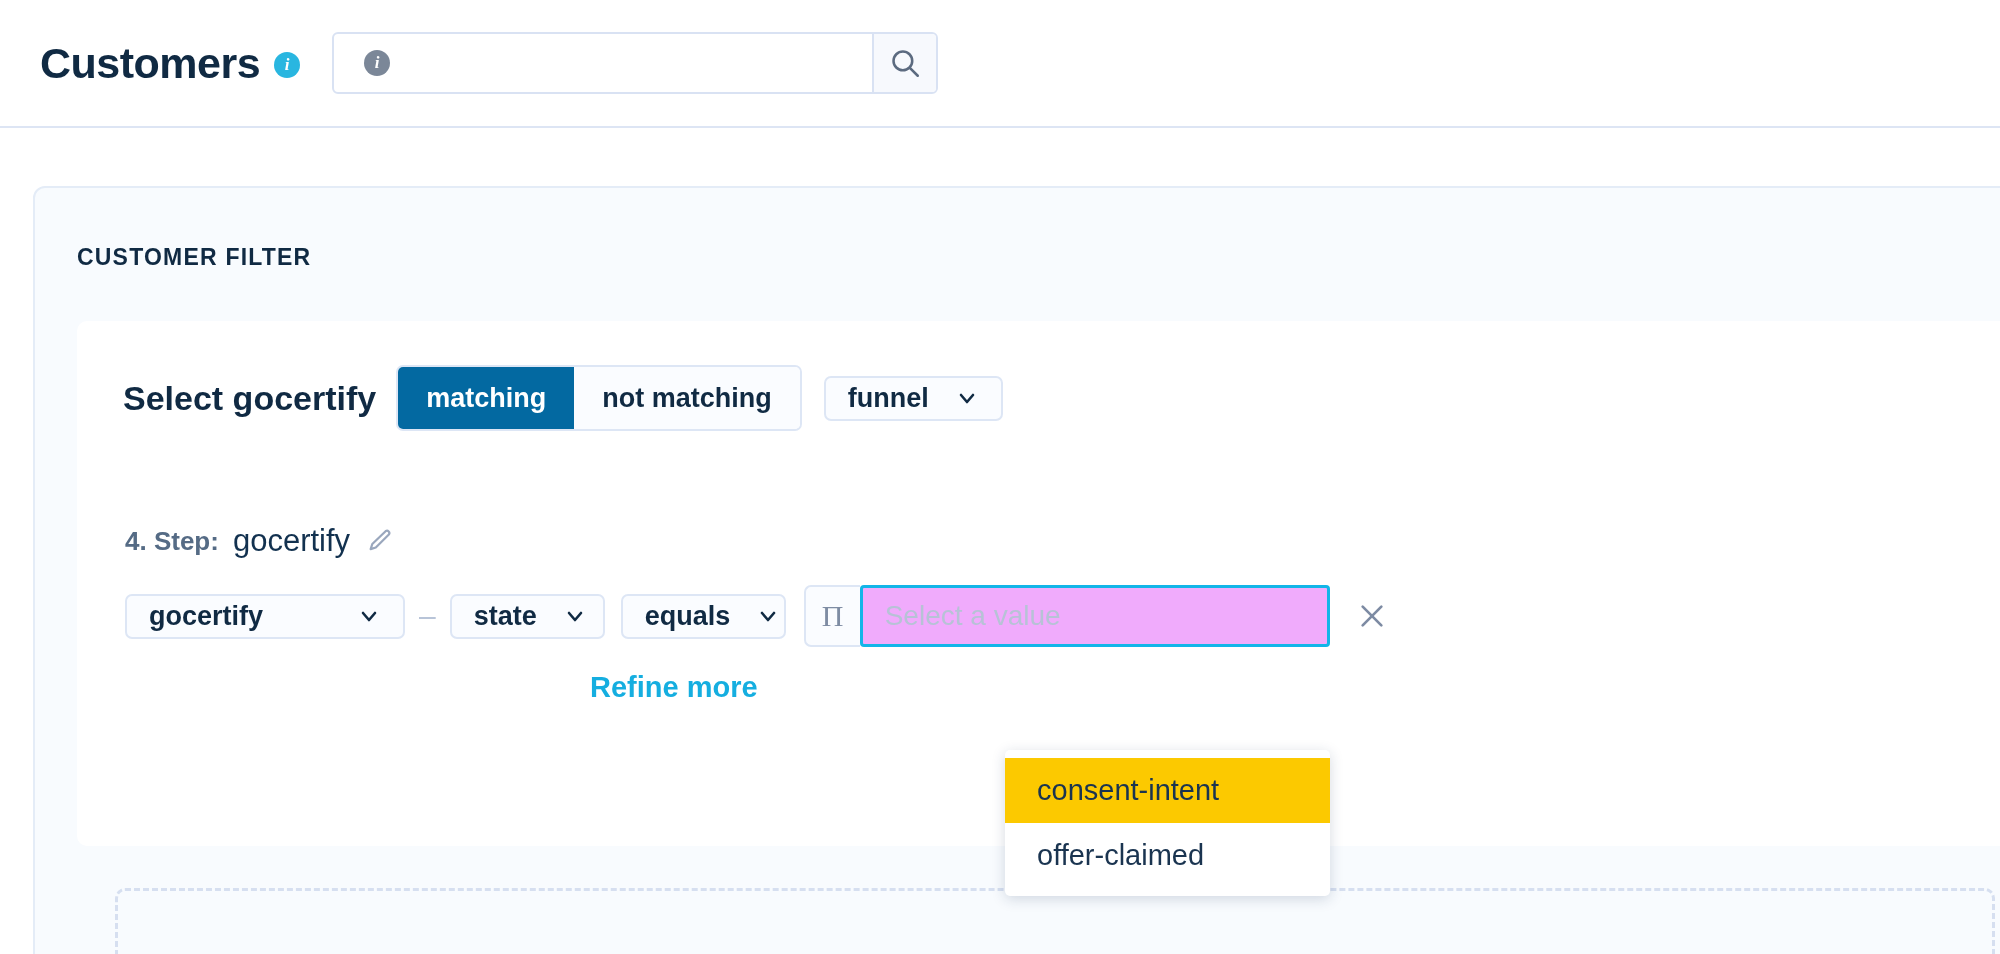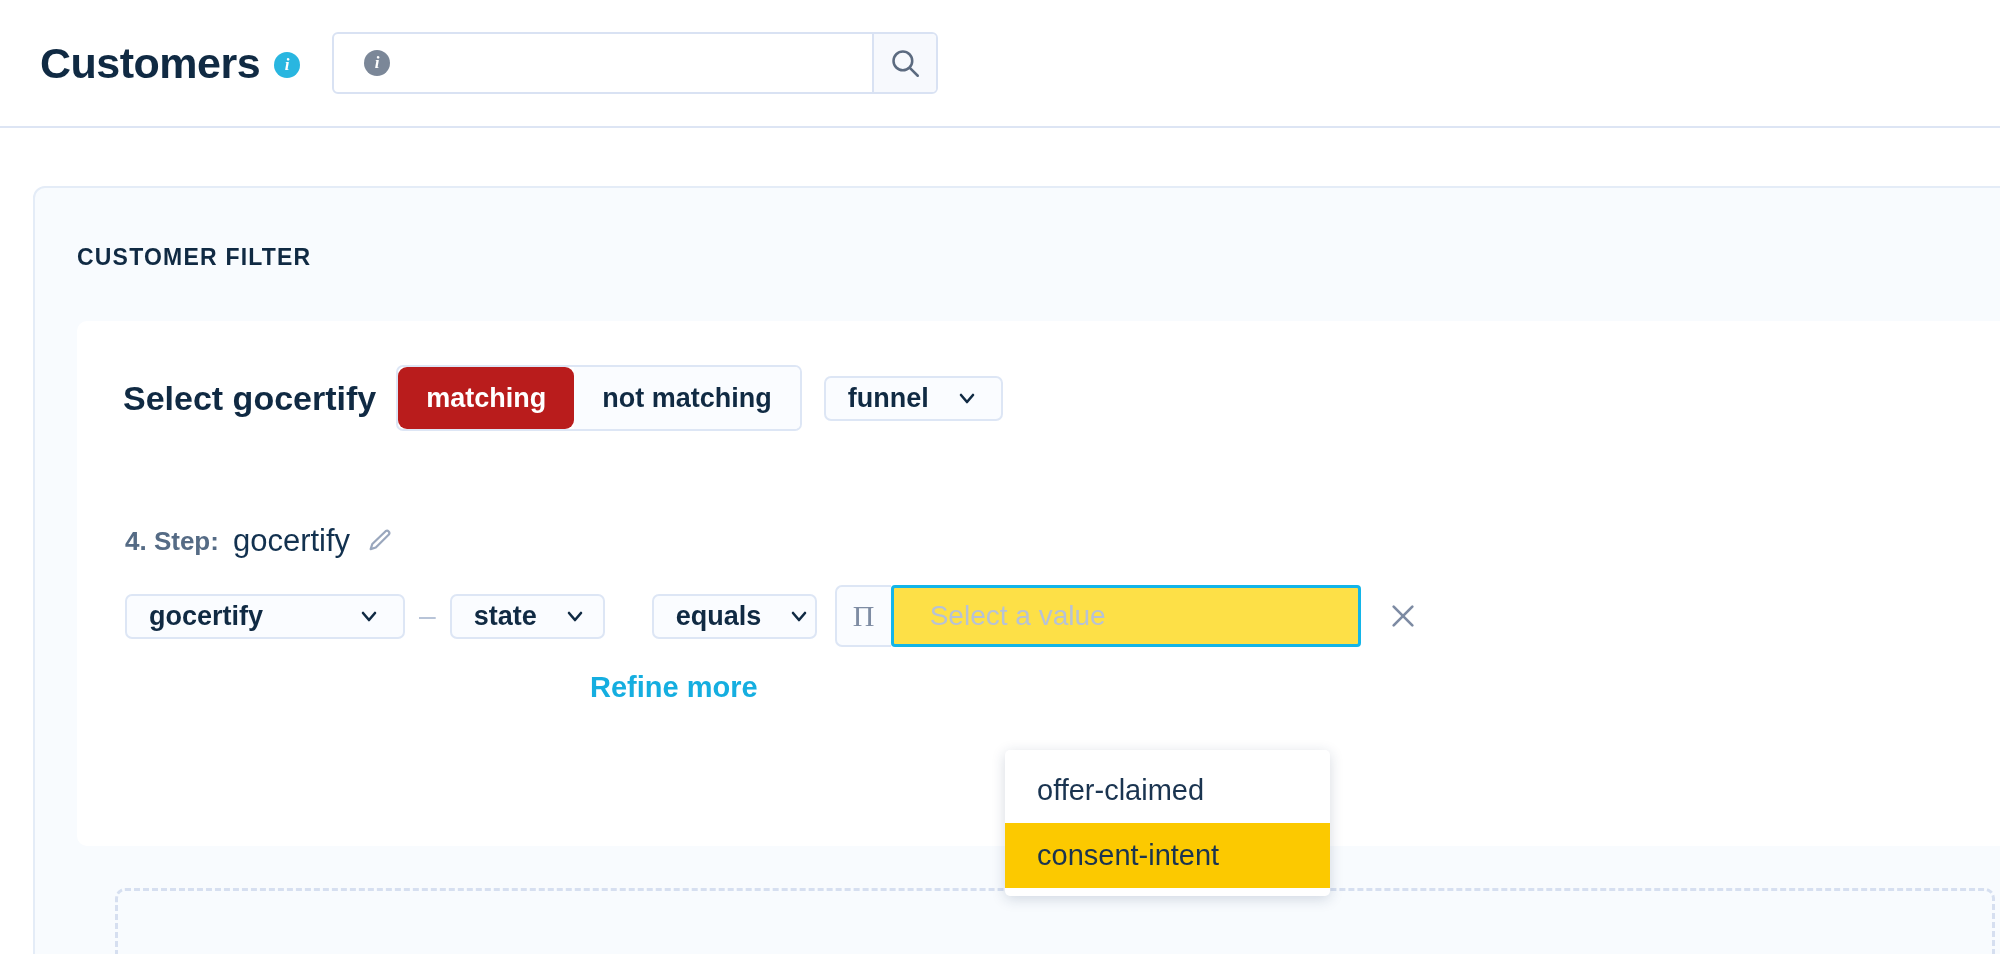--- a/index.html
+++ b/index.html
@@ -164,23 +164,22 @@
     justify-content: center;
     padding: 0 28px;
     font-size: 27px;
     font-weight: bold;
     cursor: pointer;
     background: #fafcff;
     color: #102a43;
     white-space: nowrap;
   }
   .seg-btn.active {
-    background: #b91c1c;
+    background: #0369a1;
     color: #ffffff;
-    border-radius: 9px;
   }
 
   .dropdown-btn {
     display: flex;
     align-items: center;
     justify-content: space-between;
     height: 45px;
     box-sizing: border-box;
     border: 2px solid #dde6f5;
     border-radius: 7px;
@@ -220,21 +219,21 @@
     align-items: center;
     padding: 26px 0 0 48px;
   }
   .cond-dd-source { width: 280px; }
   .cond-dash {
     color: #b8c4d8;
     font-size: 30px;
     margin: 0 14px;
   }
   .cond-dd-field { width: 155px; margin-right: 16px; }
-  .cond-dd-op { width: 165px; margin-right: 18px; margin-left: 31px; }
+  .cond-dd-op { width: 165px; margin-right: 18px; }
 
   .value-group {
     display: flex;
     align-items: stretch;
     height: 62px;
   }
   .pi-btn {
     width: 56px;
     box-sizing: border-box;
     border: 2px solid #dde6f5;
@@ -247,24 +246,24 @@
     font-size: 30px;
     color: #7e8ca3;
     font-family: "Liberation Serif", serif;
     cursor: pointer;
   }
   .value-input-wrap {
     width: 470px;
     box-sizing: border-box;
     border: 3px solid #13b5e8;
     border-radius: 4px;
-    background: #fde047;
-    display: flex;
-    align-items: center;
-    padding: 0 34px;
+    background: #f0abfc;
+    display: flex;
+    align-items: center;
+    padding: 0 20px;
   }
   .value-input {
     border: none;
     outline: none;
     width: 100%;
     font-size: 28px;
     font-family: "Liberation Sans", sans-serif;
     color: #33465e;
     background: transparent;
   }
@@ -422,15 +421,15 @@
     <div class="refine-row">
       <div class="refine-link">Refine more</div>
     </div>
 
   </div>
 
   <div class="drop-zone"></div>
 </div>
 
 <div class="suggest-panel">
+  <div class="suggest-item highlight">consent-intent</div>
   <div class="suggest-item">offer-claimed</div>
-  <div class="suggest-item highlight">consent-intent</div>
 </div>
 
 </body></html>

